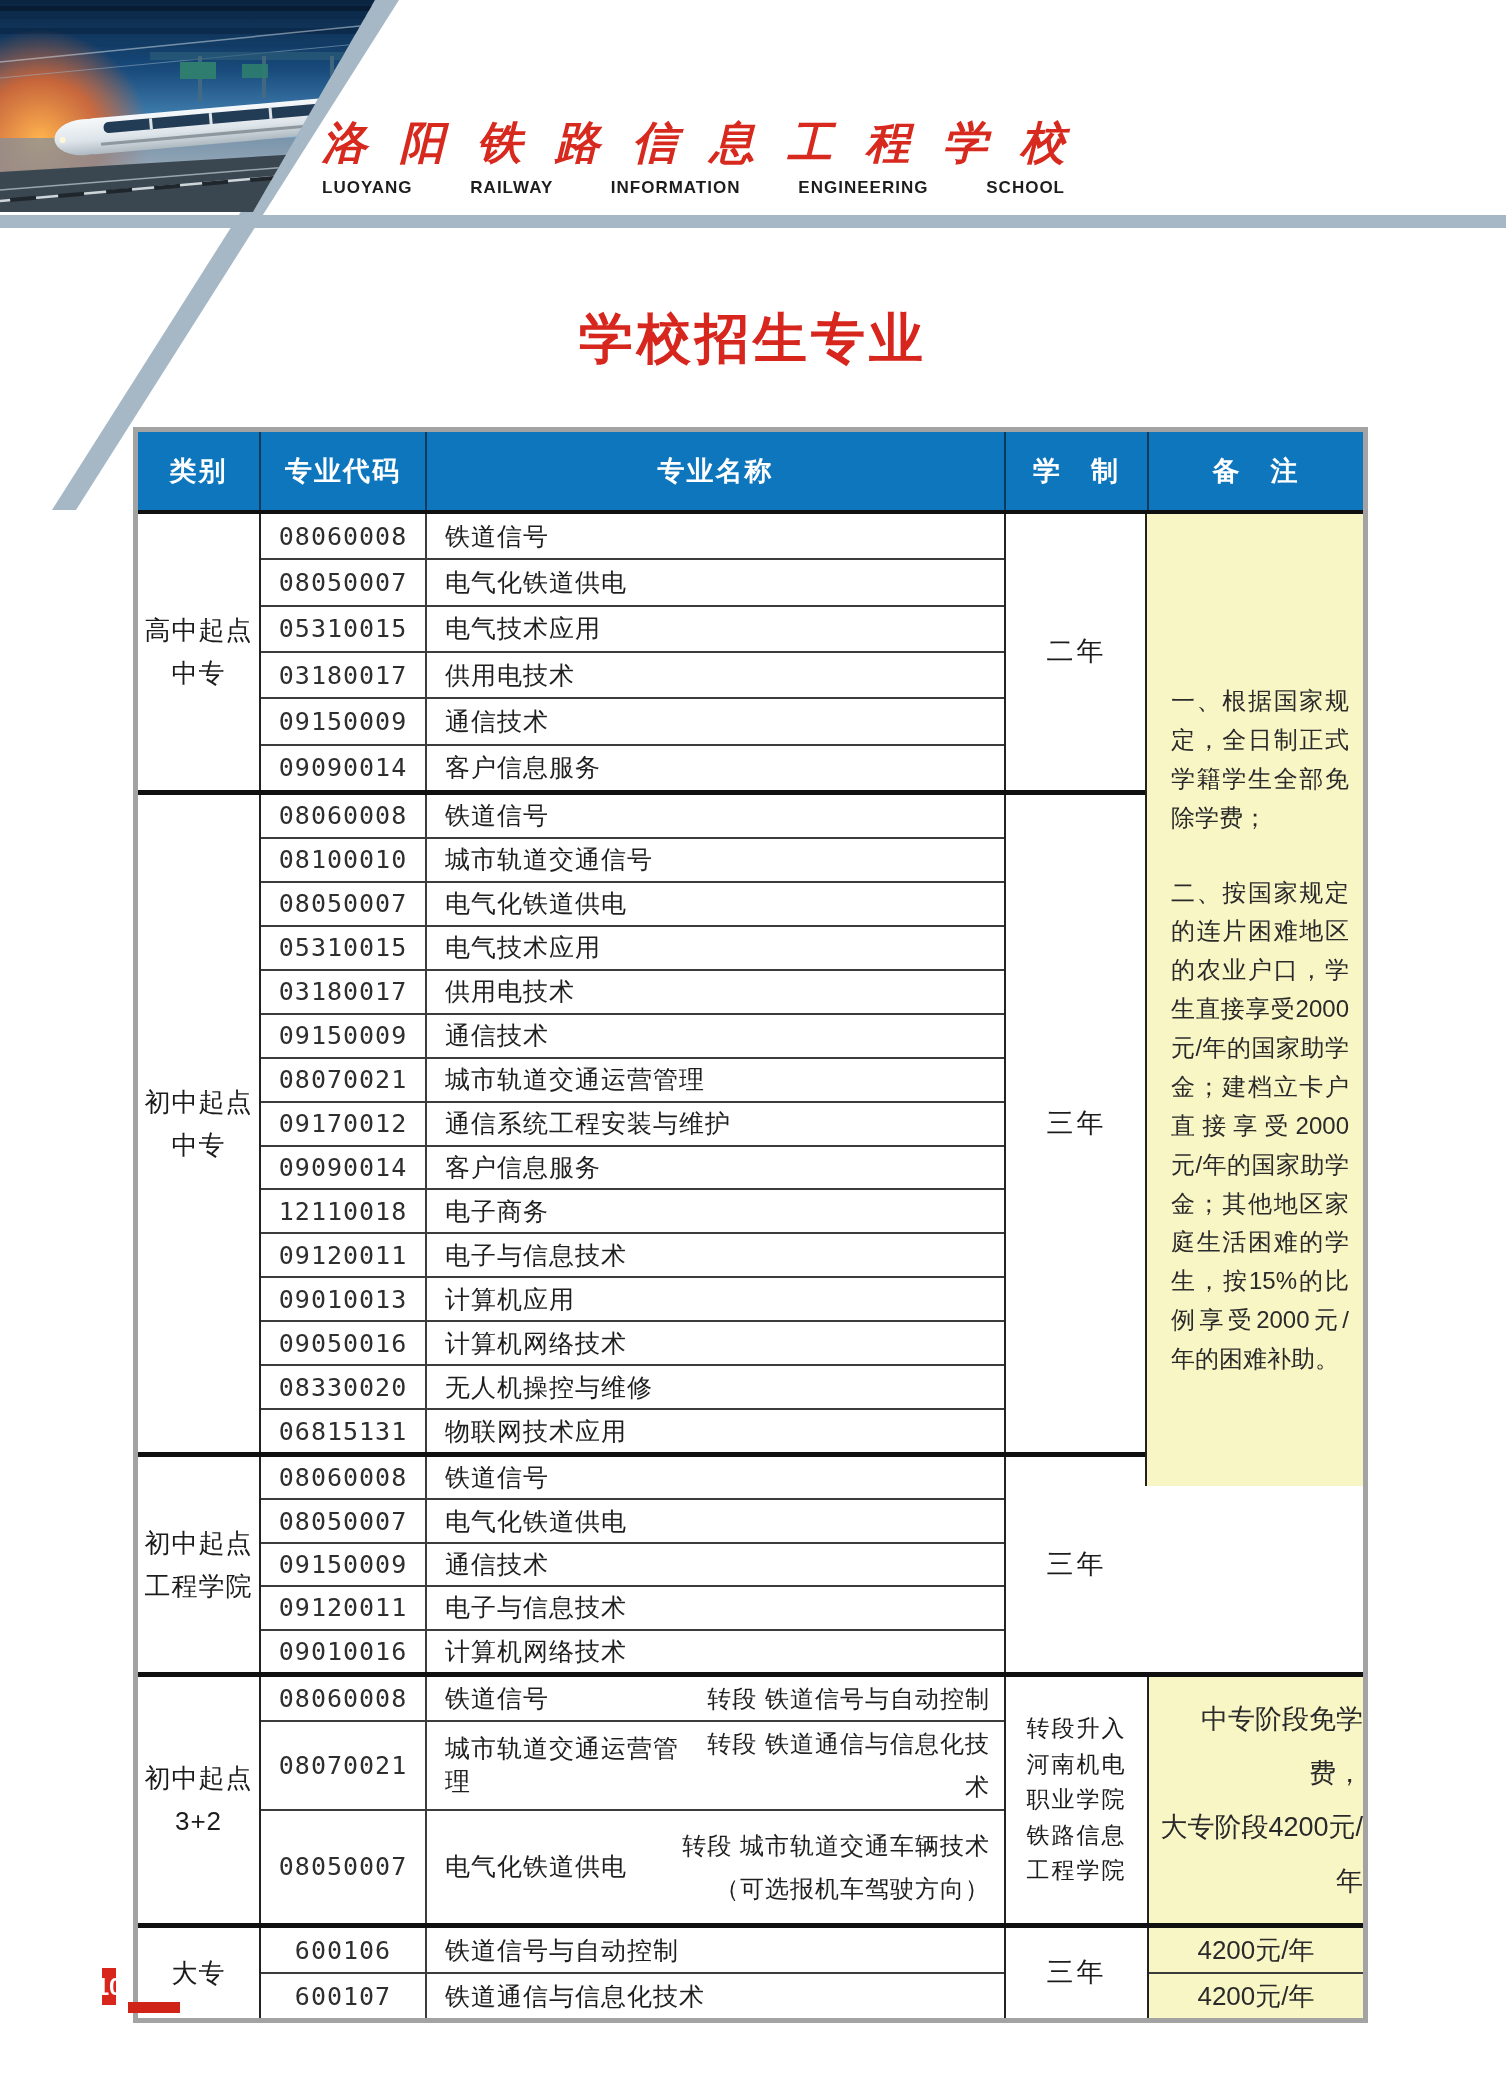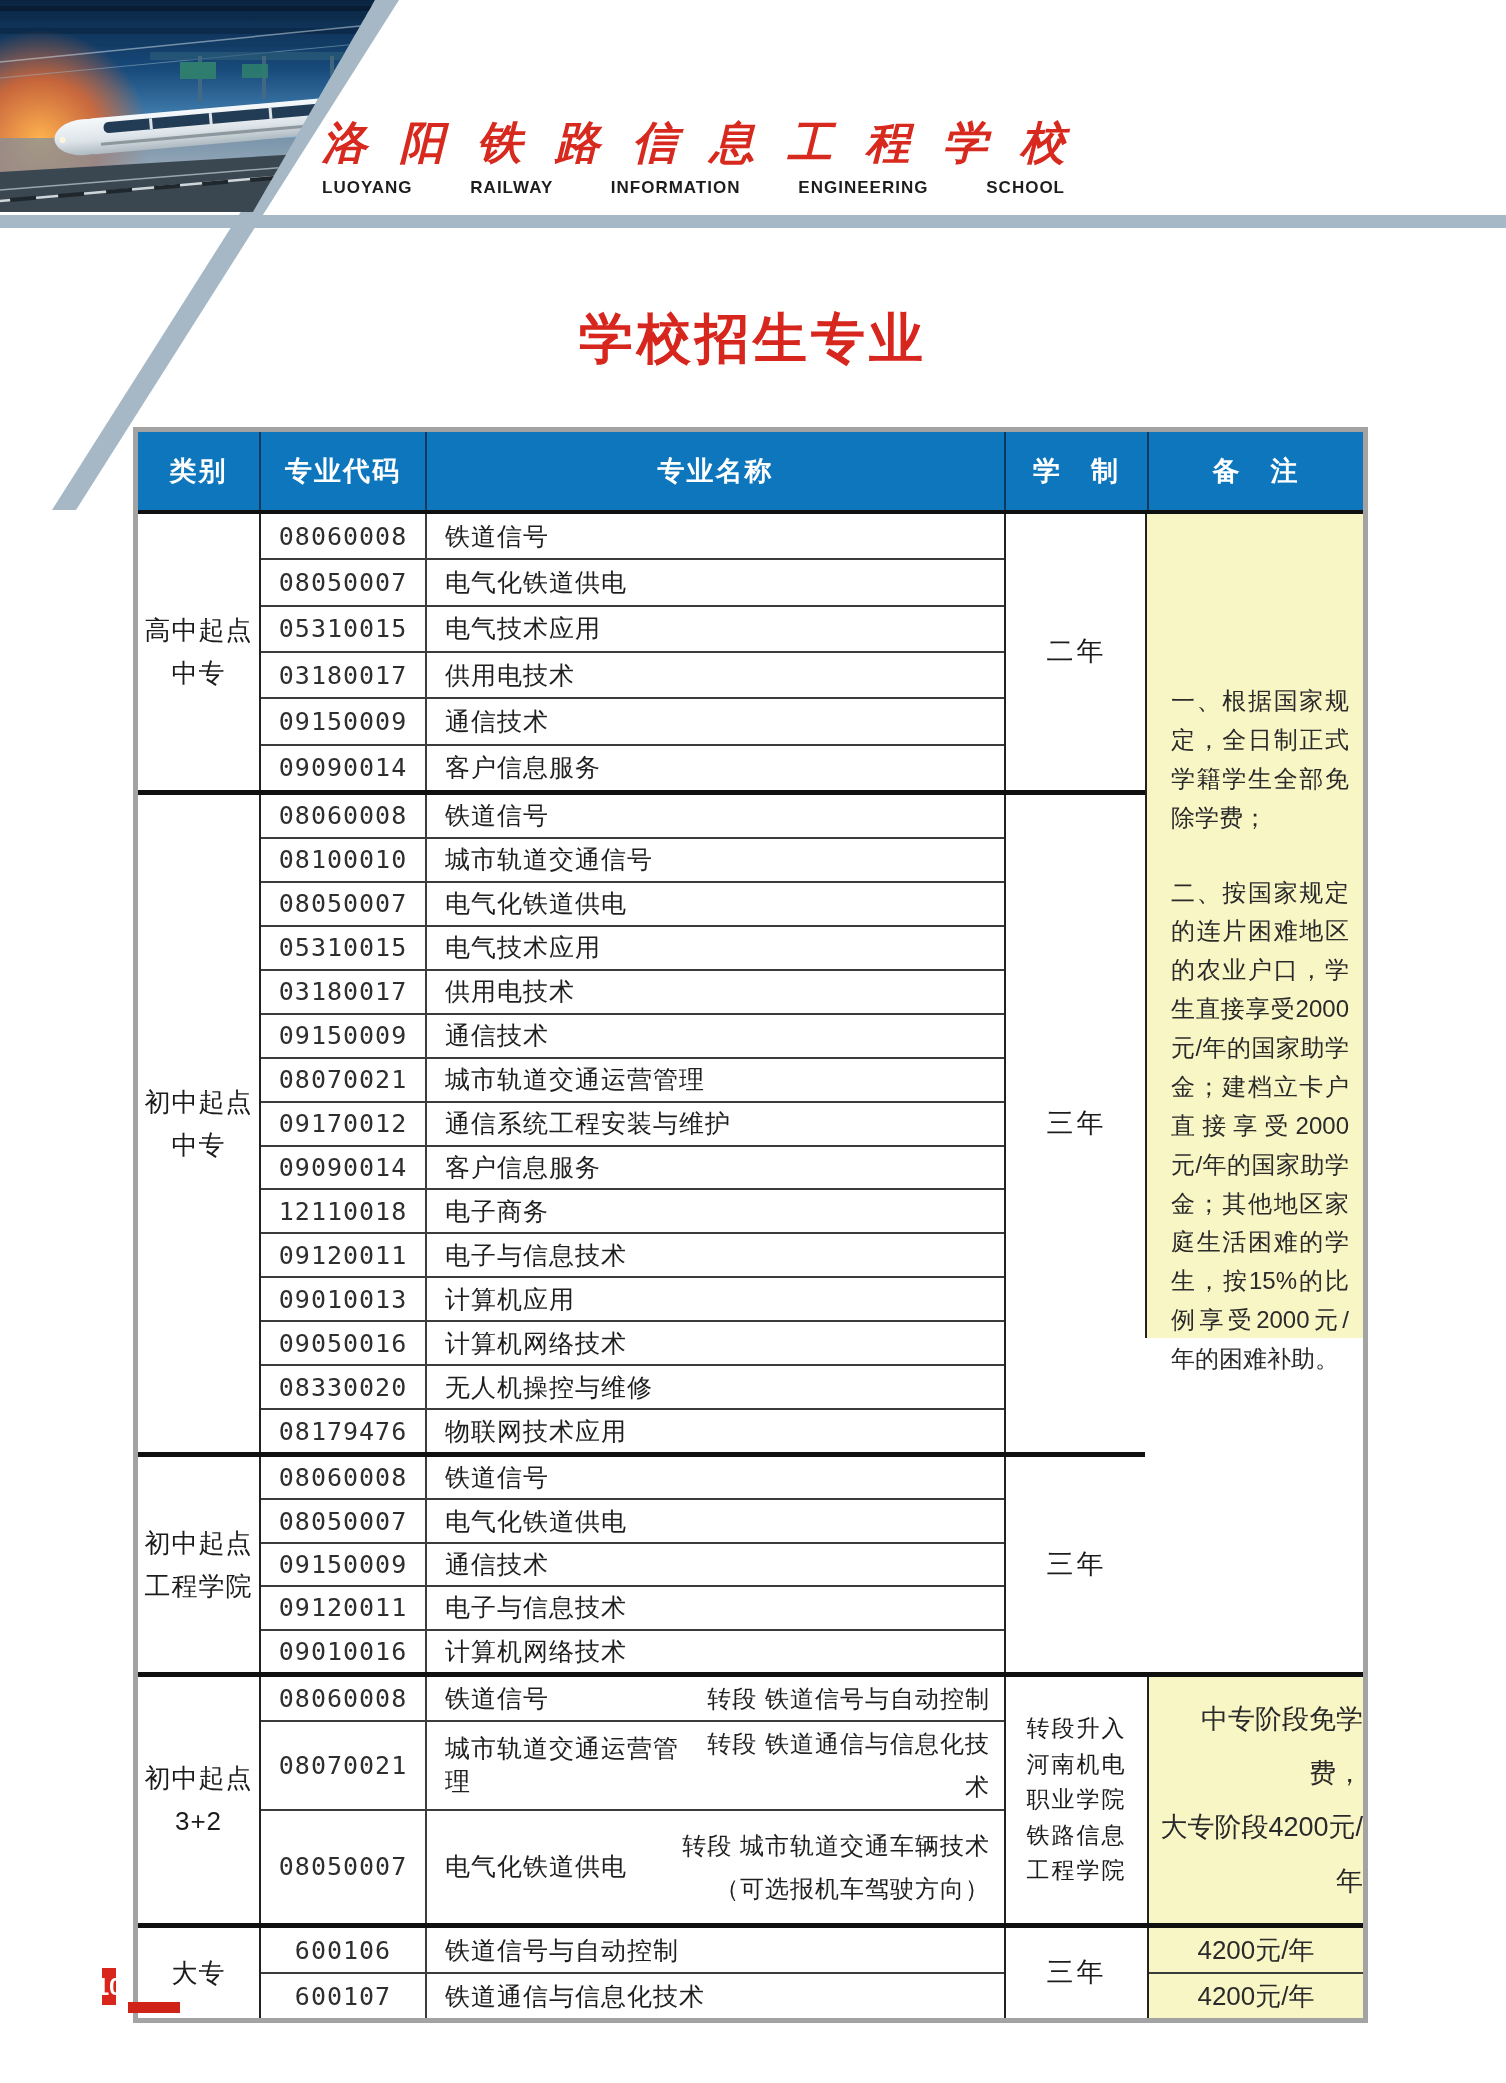--- a/index.html
+++ b/index.html
@@ -50,21 +50,21 @@
   .transfer{text-align:right;font-size:24px;line-height:1.8;color:#1f1f1f;white-space:pre-line;}
   .dur{width:141px;border-left:2px solid #222;display:flex;align-items:center;justify-content:center;
        font-size:27px;letter-spacing:3px;color:#1c1c1c;text-align:center;line-height:1.55;white-space:pre-line;}
   .dur.small{font-size:23px;letter-spacing:2px;}
   .remcol{flex:1;border-left:2px solid #222;background:#f9f6c6;display:flex;flex-direction:column;}
   .rem-sub{flex:1;display:flex;align-items:center;justify-content:center;font-size:26px;color:#2a2a2a;}
   .rem-sub + .rem-sub{border-top:2px solid #3c3c3c;}
   .rem-center{display:flex;align-items:center;justify-content:center;text-align:right;
               font-size:27px;line-height:2.0;color:#2a2a2a;white-space:pre-line;}
 
-  .merged-remark{position:absolute;left:1007px;top:82px;width:218px;height:824px;
+  .merged-remark{position:absolute;left:1007px;top:82px;width:218px;height:972px;
                  background:#f9f6c6;border-left:2px solid #222;box-sizing:border-box;
                  padding:168px 14px 12px 24px;font-size:24px;line-height:1.62;color:#2a2a2a;
                  text-align:justify;word-break:break-all;}
   .merged-remark p{margin:0 0 36px 0;}
 
   .secdiv{position:absolute;left:0;height:5px;background:#101010;}
 
   
   .pageno-box{position:absolute;left:102px;top:1968px;width:14px;height:37px;background:#d8261d;
               color:#ffffff;font-size:24px;font-weight:700;display:flex;align-items:center;justify-content:center;}
@@ -283,21 +283,21 @@
                 <span>计算机网络技术</span>
               </div>
             </div>
             <div class="row">
               <div class="code">08330020</div>
               <div class="mname">
                 <span>无人机操控与维修</span>
               </div>
             </div>
             <div class="row">
-              <div class="code">08179476</div>
+              <div class="code">06815131</div>
               <div class="mname">
                 <span>物联网技术应用</span>
               </div>
             </div>
           </div>
           <div class="dur">三年</div>
         </div>
         <div class="section" style="top: 1025px; height: 215px;">
           <div class="cat">
             <div>初中起点</div>

